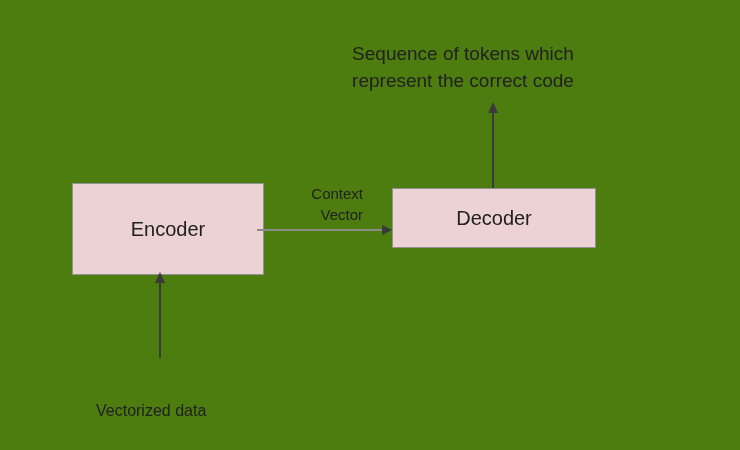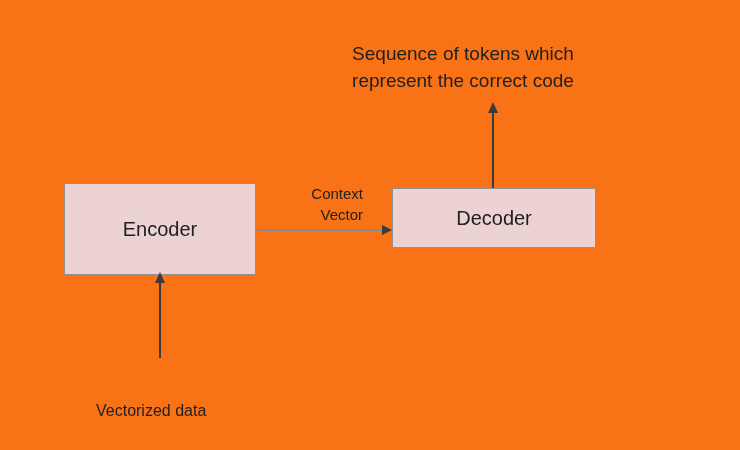--- a/index.html
+++ b/index.html
@@ -4,37 +4,37 @@
 <style>
   html, body {
     margin: 0;
     padding: 0;
     background: #ffffff;
   }
   .canvas {
     position: relative;
     width: 740px;
     height: 450px;
-    background: #f97316;
+    background: #4d7c0f;
     font-family: "Liberation Sans", sans-serif;
     color: #212121;
     overflow: hidden;
   }
   .box {
     position: absolute;
     background: var(--box-fill, #ecd2d2);
     border: 1px solid var(--box-border, #919191);
     box-sizing: border-box;
     display: flex;
     align-items: center;
     justify-content: center;
     font-size: 20px;
     color: #212121;
   }
-  .box.encoder { left: 64px;  top: 183px; width: 192px; height: 92px; }
+  .box.encoder { left: 72px;  top: 183px; width: 192px; height: 92px; }
   .box.decoder { left: 392px; top: 188px; width: 204px; height: 60px; }
 
   .label {
     position: absolute;
     color: #212121;
   }
   .output-label {
     left: 332px; top: 40px; width: 262px;
     font-size: 19px; line-height: 27px;
     text-align: center;

